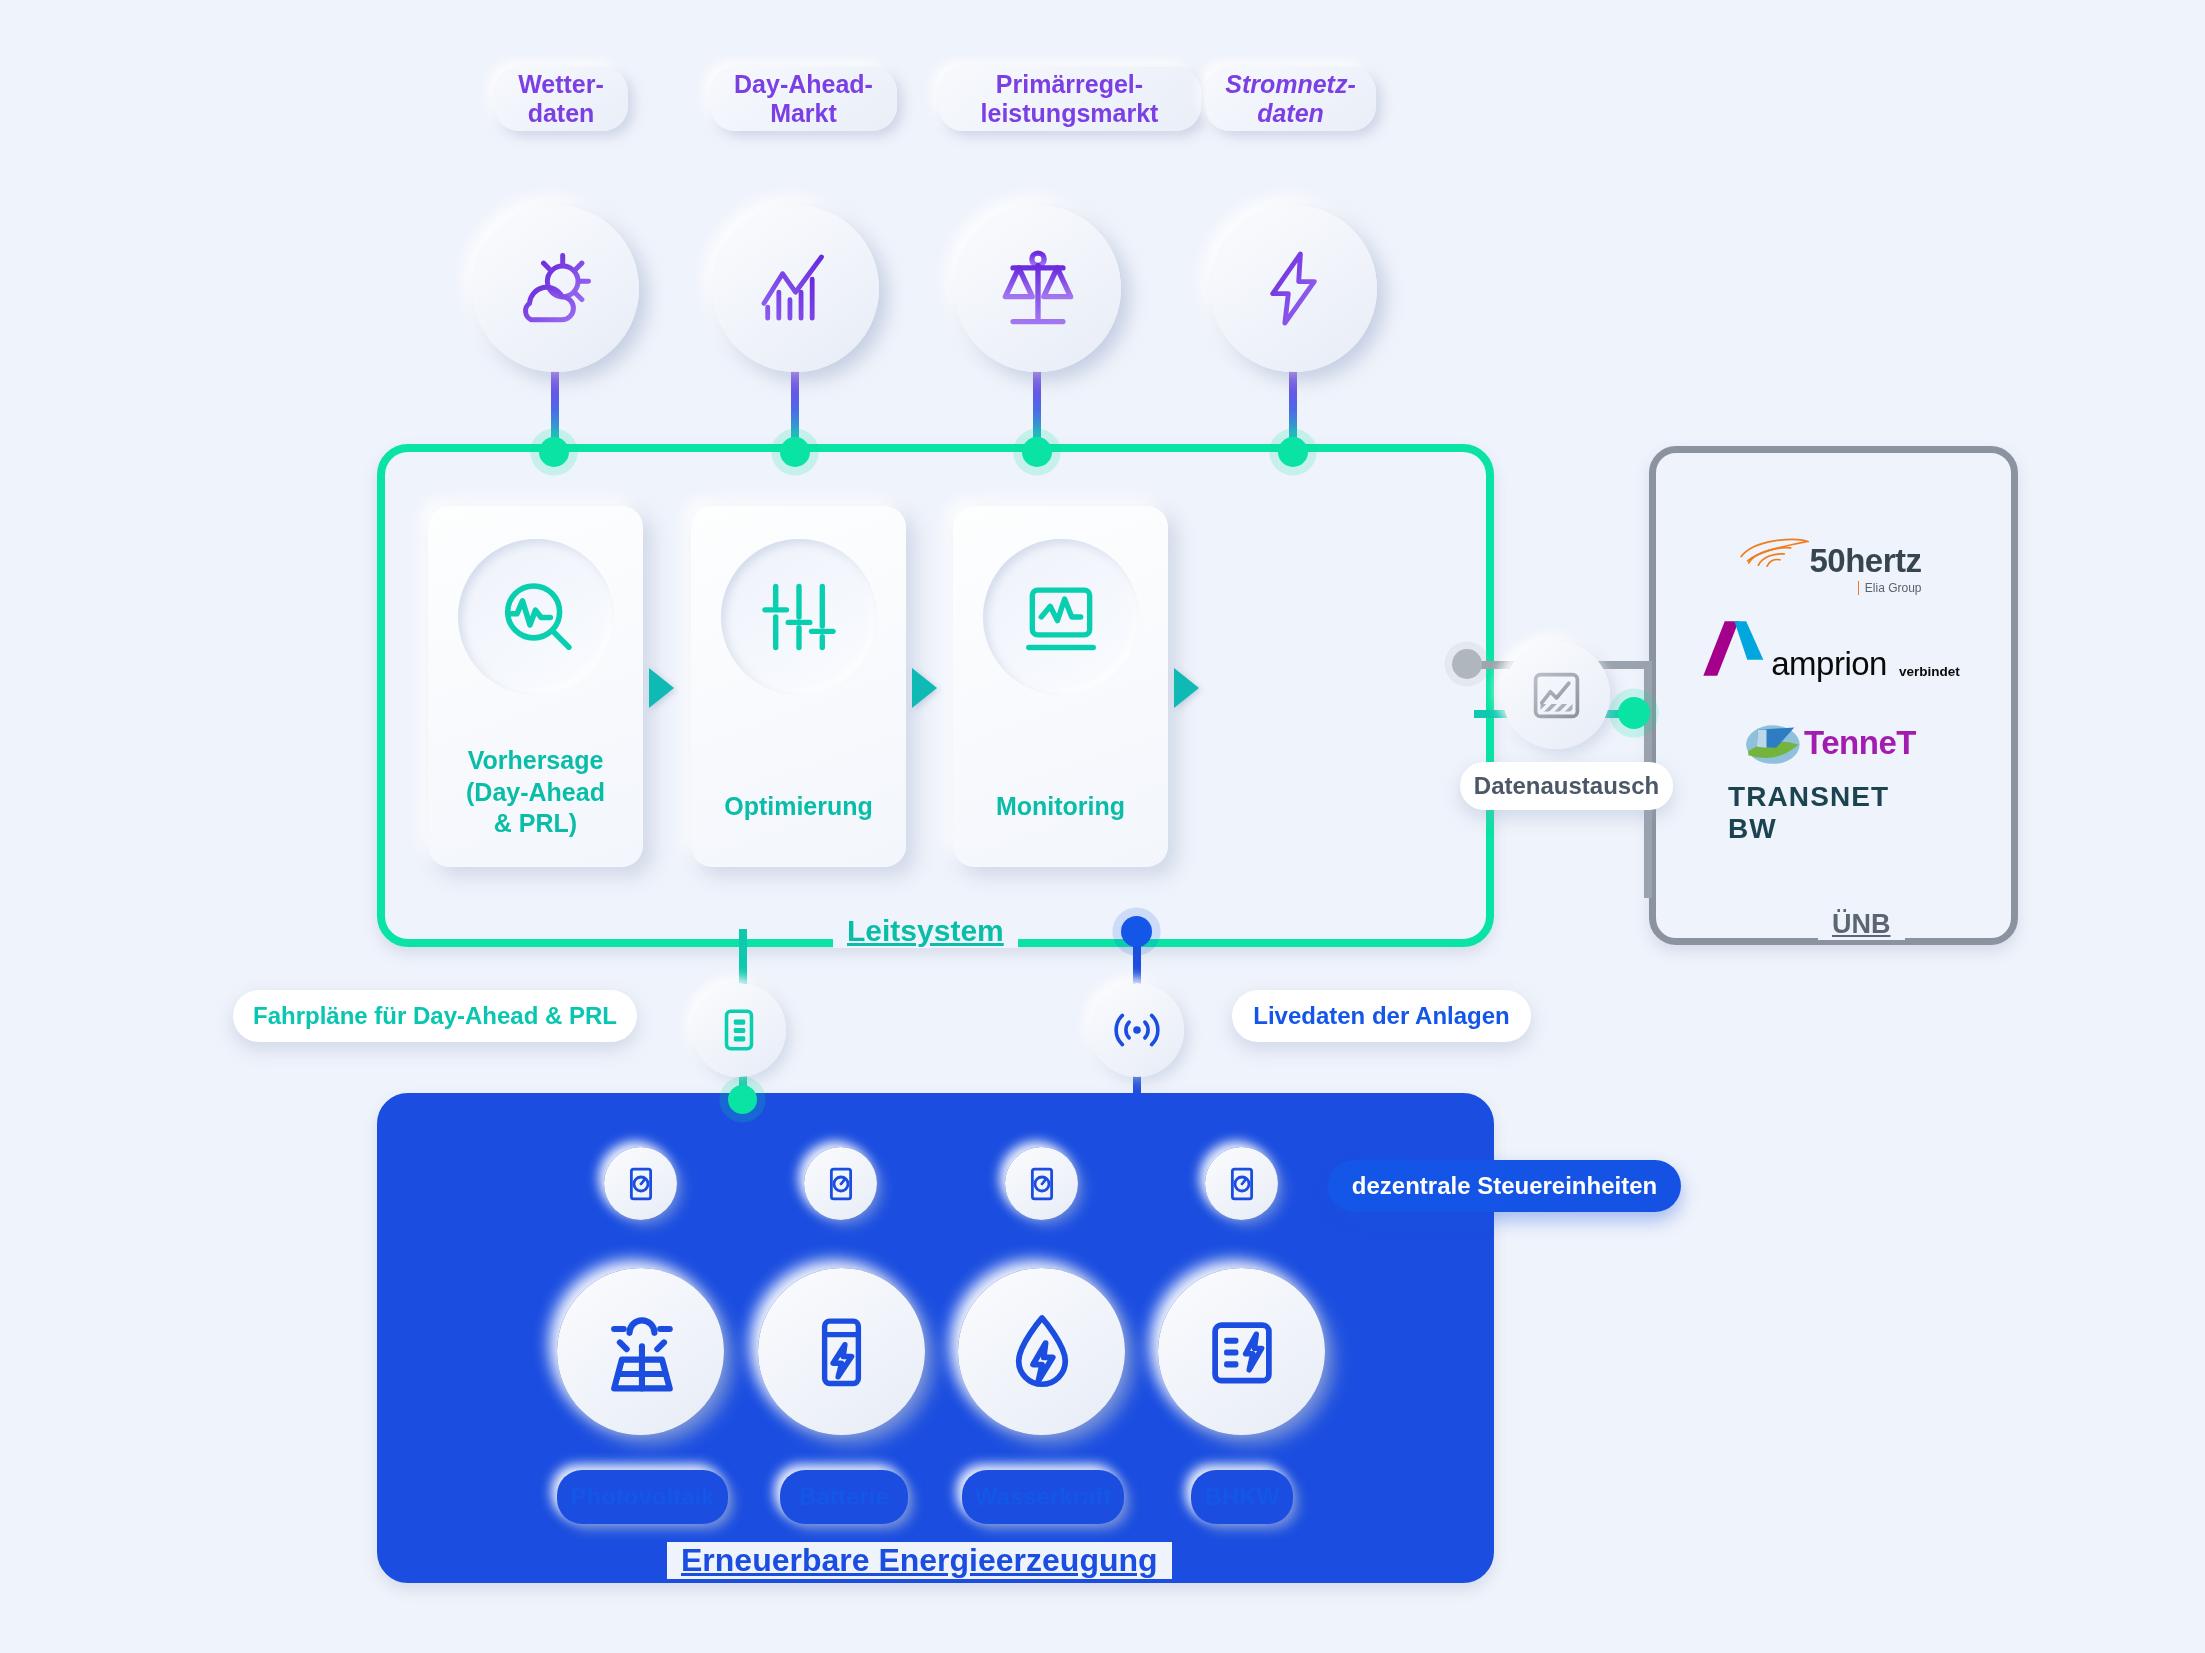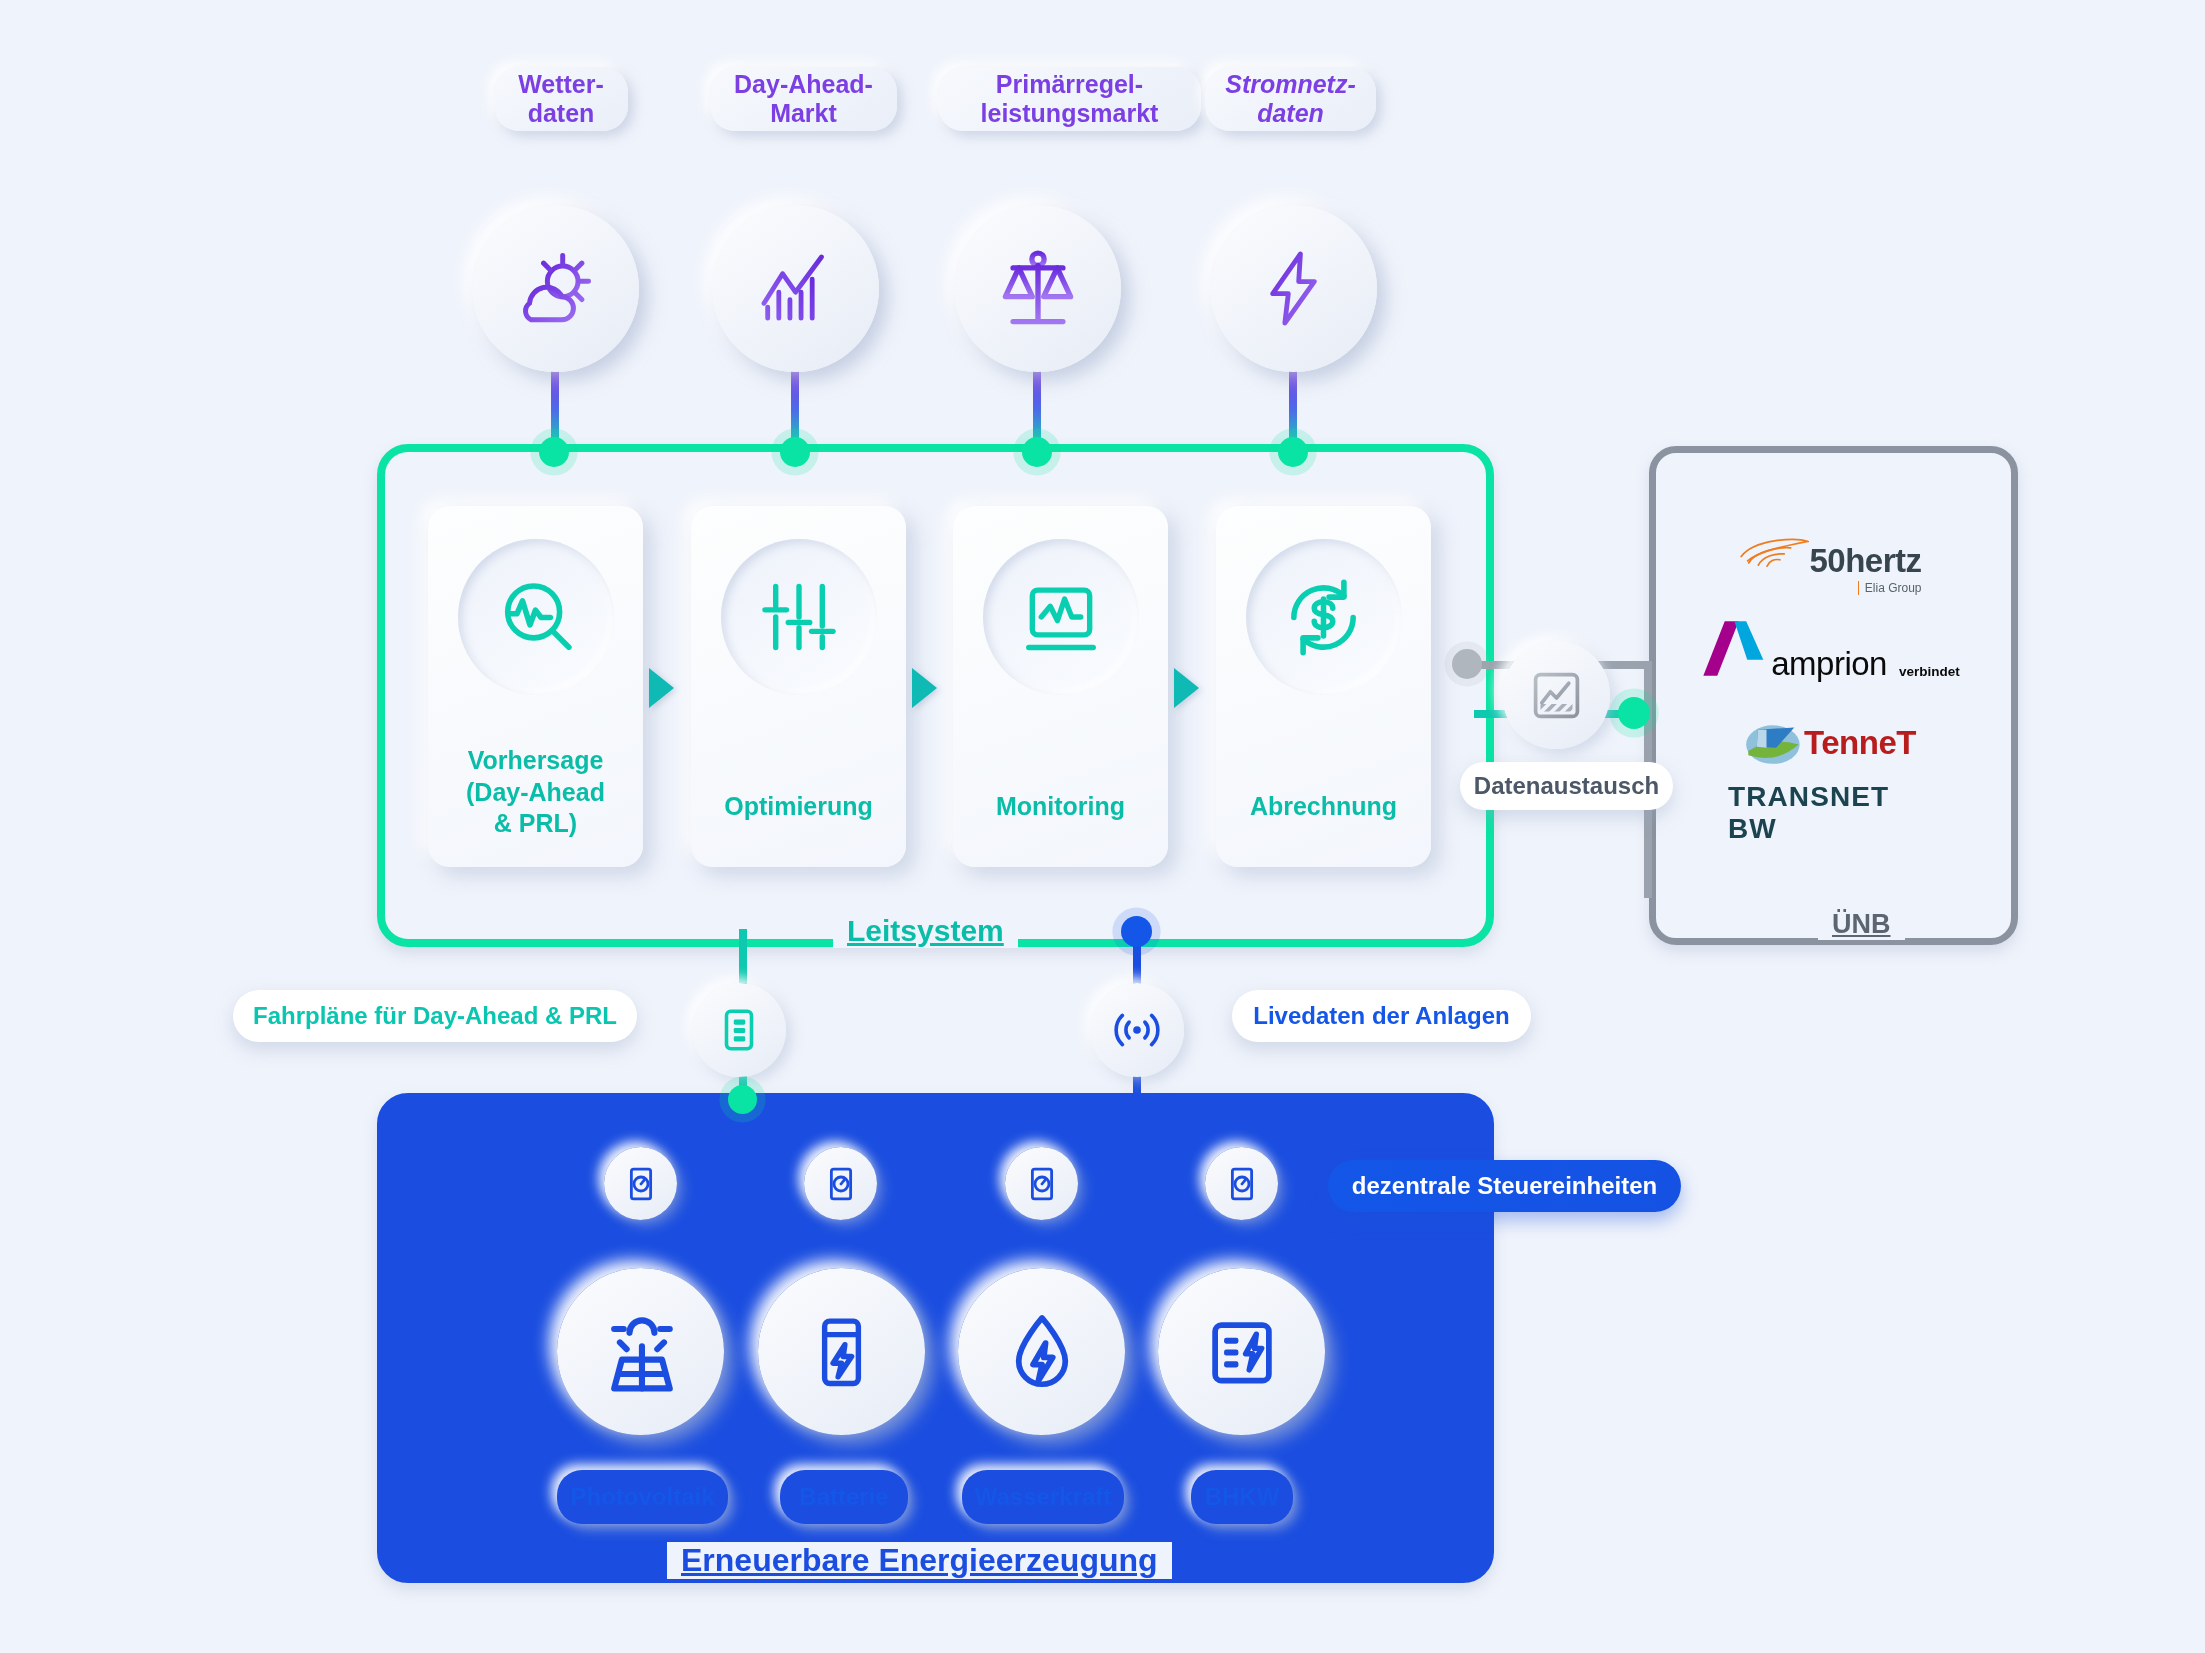--- a/index.html
+++ b/index.html
@@ -115,21 +115,21 @@
   .logobox{position:absolute;z-index:6;display:flex;align-items:center;justify-content:center;}
   .lg-50{display:flex;flex-direction:column;align-items:flex-end;}
   .lg-50 .row1{display:flex;align-items:flex-end;}
   .lg-50 .word{font-size:33px;font-weight:700;color:#37454d;letter-spacing:-0.5px;line-height:.95;}
   .lg-50 .elia{font-size:12px;color:#59636b;border-left:1.6px solid #F07C1E;padding-left:5.4px;margin-top:4.3px;}
   .lg-amp{display:flex;align-items:flex-end;}
   .lg-amp .r{display:flex;align-items:flex-end;}
   .lg-amp .word{font-size:33px;font-weight:500;color:#0a0a0a;line-height:.9;letter-spacing:-0.5px;}
   .lg-amp .sub{font-size:13.5px;font-weight:700;color:#0a0a0a;margin-top:3.2px;margin-left:12px;}
   .lg-tn{display:flex;align-items:center;}
-  .lg-tn .word{font-size:33px;font-weight:700;color:#b91c1c;letter-spacing:-0.5px;}
+  .lg-tn .word{font-size:33px;font-weight:700;color:#a21caf;letter-spacing:-0.5px;}
   .lg-tr .word{font-size:28px;font-weight:700;color:#1C4450;letter-spacing:1.1px;}
 </style>
 </head>
 <body>
 
 <div id="stage">
 
   <div class="chip src" style="left:494px;top:67px;width:134px;height:64px;">
     <span>Wetter-
 daten</span>
@@ -254,35 +254,20 @@
         <g fill="none" stroke="#09CFB0" stroke-width="3" stroke-linecap="round" stroke-linejoin="round">
           <rect x="8" y="9" width="32" height="25" rx="3"></rect>
           <path d="M6 41h36"></path>
           <path d="M13 24l5-6 4 8 4-12 4 10h5"></path>
         </g>
       </svg>
     </div>
     <div class="lbl" style="position:absolute;bottom:45px;left:0;right:0;">Monitoring</div>
   </div>
 
-  <div class="pcard" style="left:1216px;top:506px;width:215px;height:361px;">
-    <div class="ncirc inset" style="position:relative;left:0;top:33px;width:156px;height:156px;">
-      <svg width="89" height="89" viewBox="0 0 48 48">
-        <g fill="none" stroke="#09CFB0" stroke-width="3" stroke-linecap="round" stroke-linejoin="round">
-          <path d="M8 24a16 16 0 0 1 27-11.6"></path>
-            <path d="M35 5v8h-8"></path>
-          <path d="M40 24a16 16 0 0 1-27 11.6"></path>
-            <path d="M13 43v-8h8"></path>
-          <path d="M24 14v20"></path>
-          <path d="M29 19c0-2.2-2.2-3.5-5-3.5s-5 1.4-5 3.5 2.2 3 5 3.5 5 1.4 5 3.5-2.2 3.5-5 3.5-5-1.3-5-3.5"></path>
-        </g>
-      </svg>
-    </div>
-    <div class="lbl" style="position:absolute;bottom:45px;left:0;right:0;">Abrechnung</div>
-  </div>
 
   <div class="arrow" style="left:649px;top:668px;"></div>
   <div class="arrow" style="left:912px;top:668px;"></div>
   <div class="arrow" style="left:1174px;top:668px;"></div>
 
   <div class="lineH teal2" style="left:1474px;top:710px;width:172px;"></div>
   <div class="lineH grayline" style="left:1459px;top:661px;width:188px;"></div>
   <div class="lineV grayline" style="left:1644px;top:661px;height:237px;"></div>
 
   <div class="dot gr" style="left:1452px;top:649px;width:30px;height:30px;"></div>

